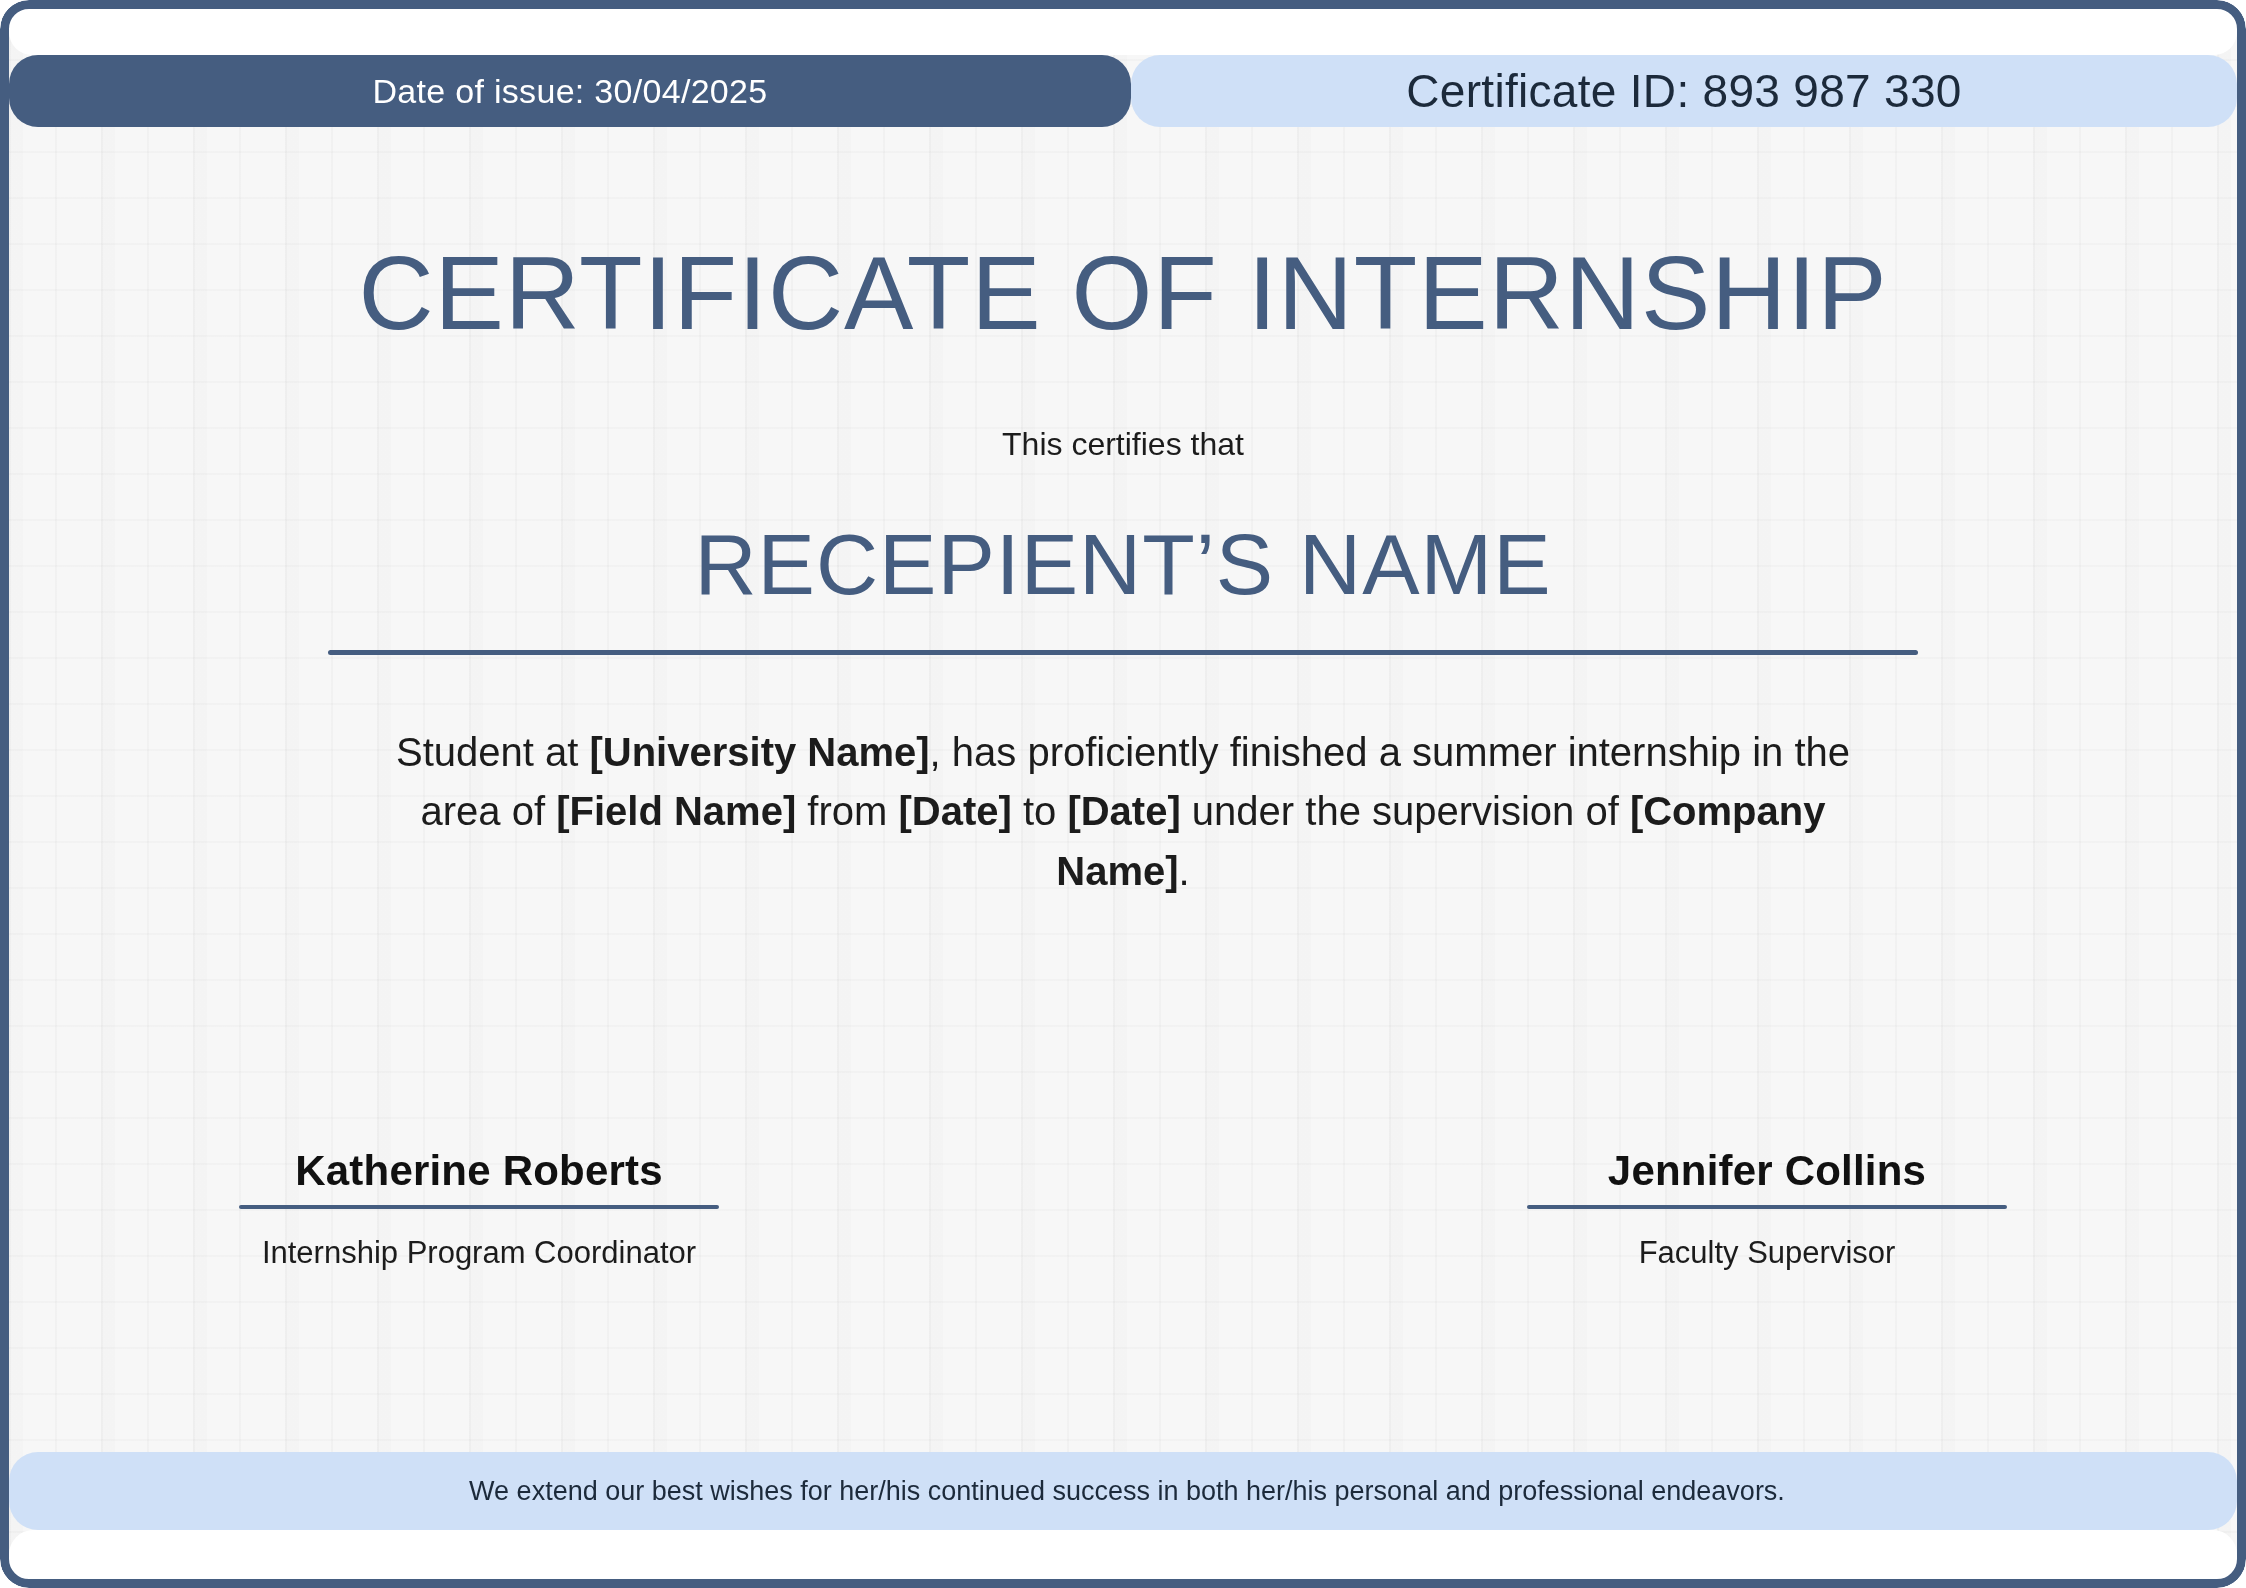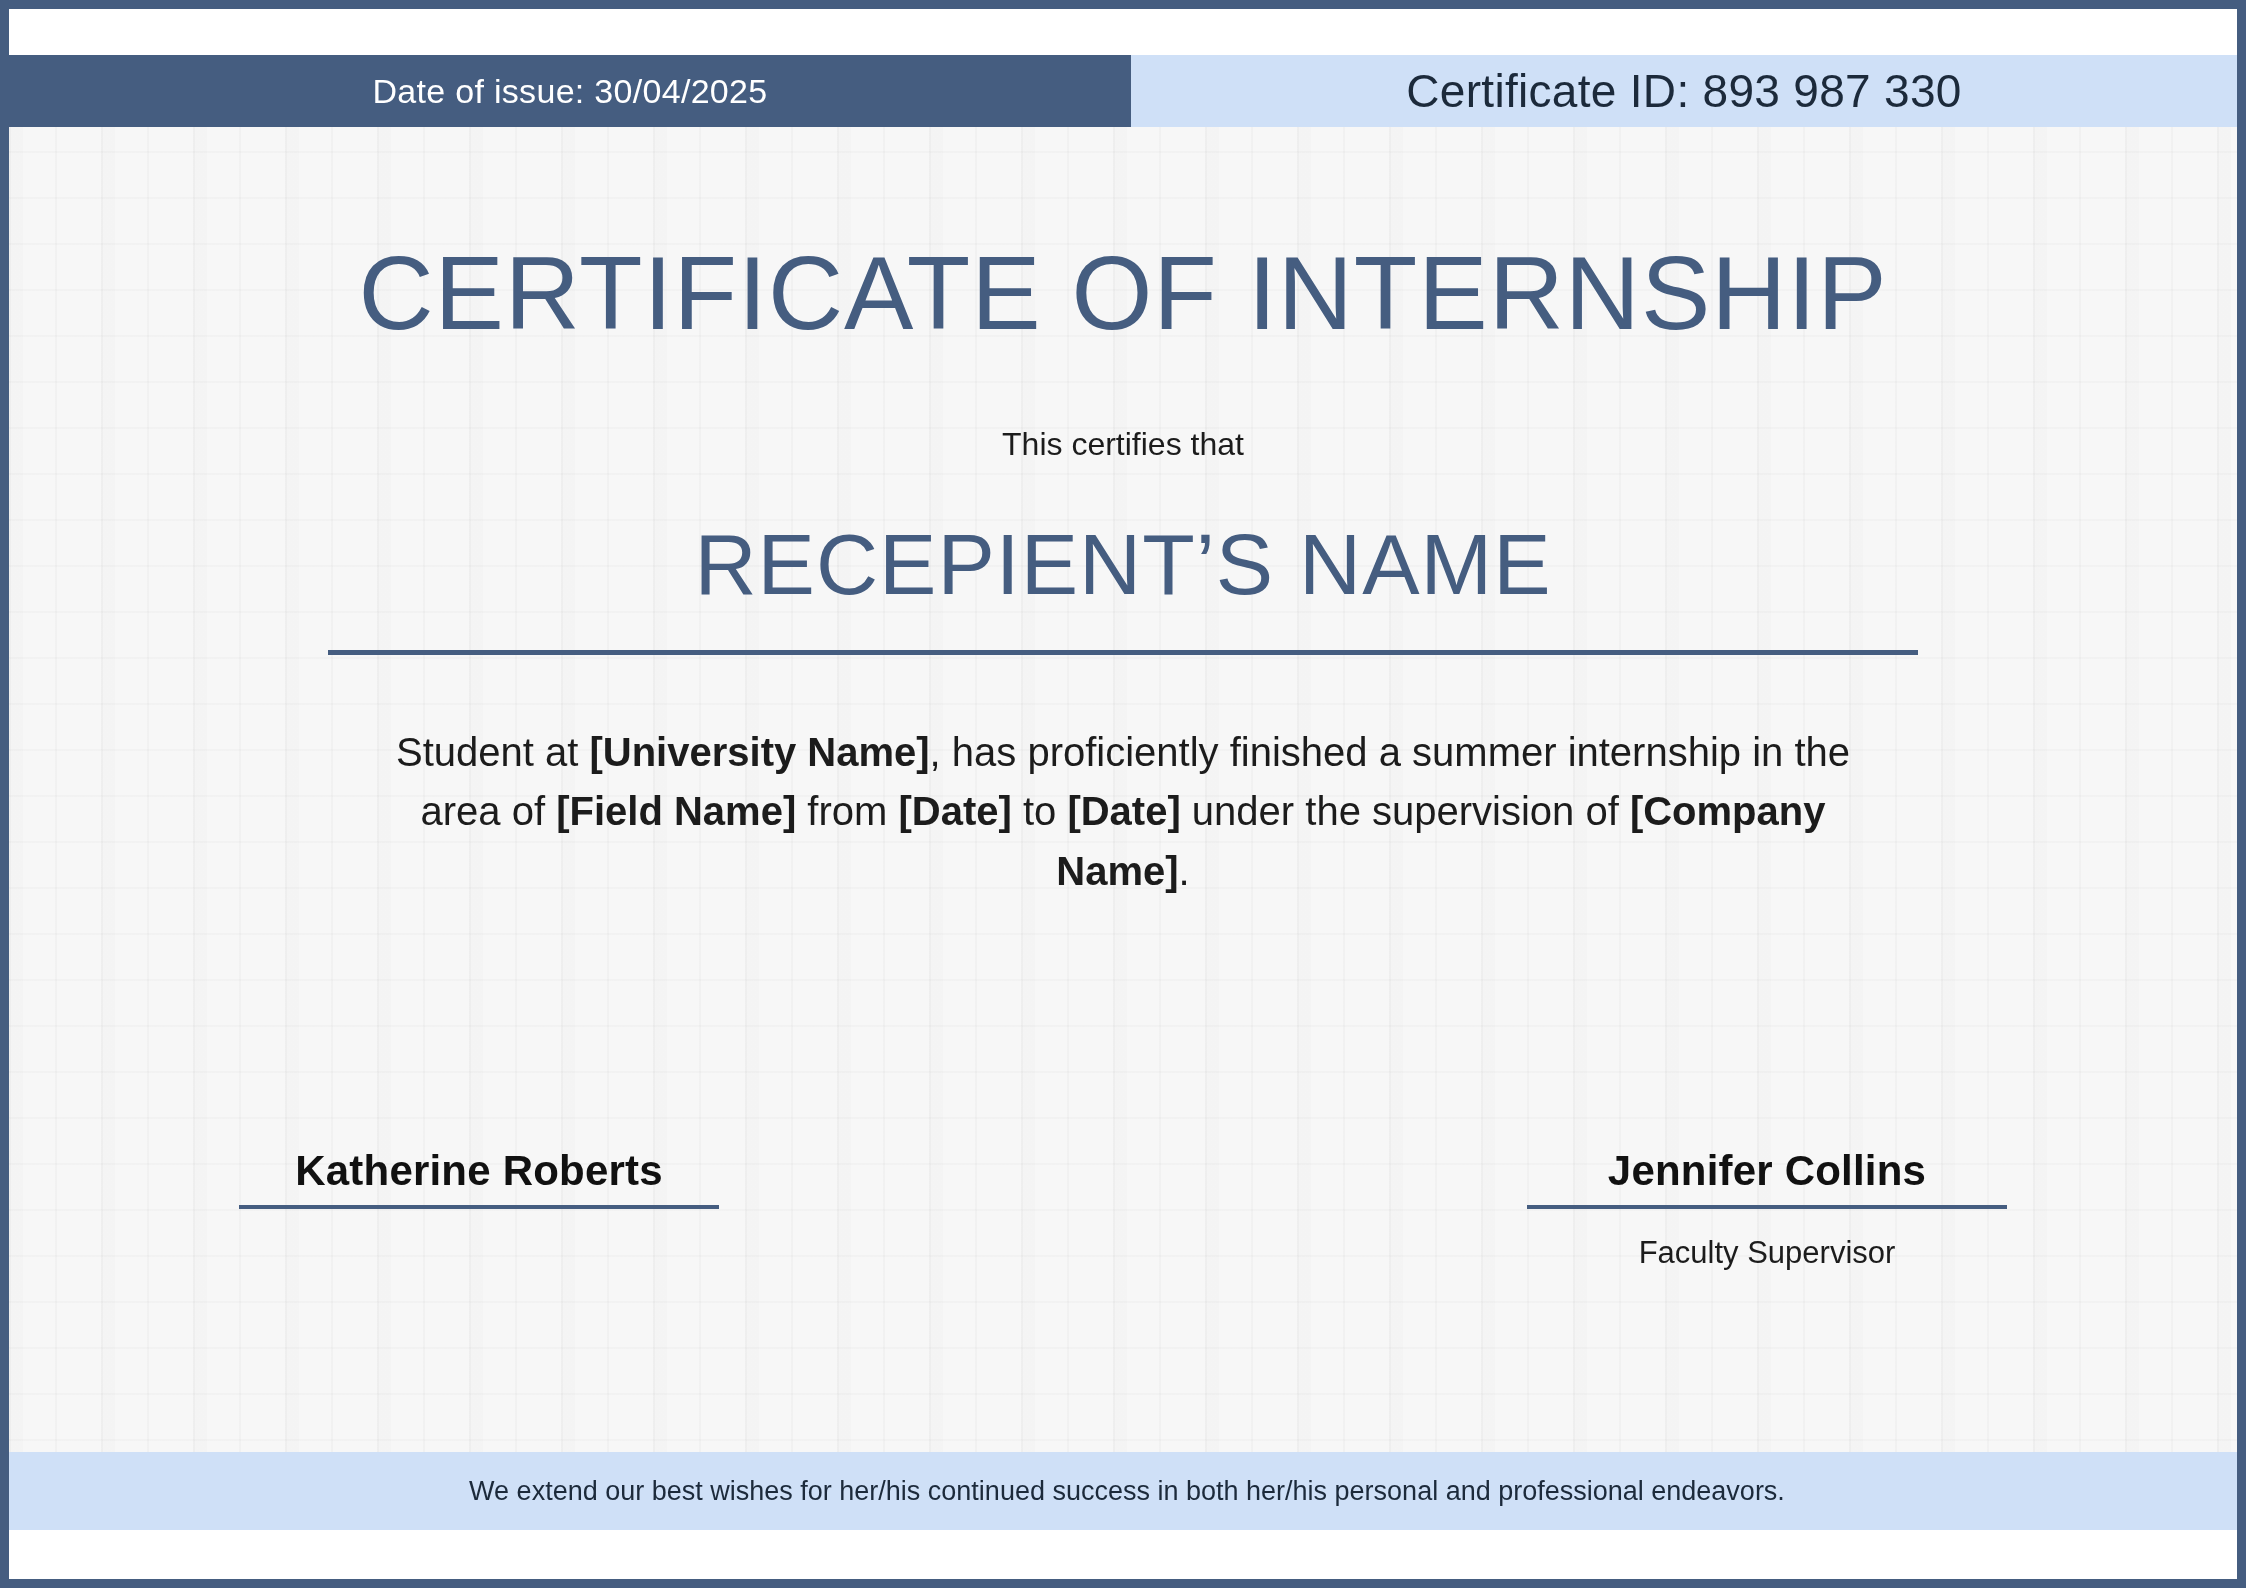--- a/index.html
+++ b/index.html
@@ -1,15 +1,15 @@
 <!DOCTYPE html>
 <html><head>
 <meta charset="utf-8">
 <style>
-  * { box-sizing: border-box; margin: 0; padding: 0; }
+  * { box-sizing: border-box; margin: 0; padding: 0; border-radius: 29px; }
 
   html, body {
     width: 2246px;
     height: 1588px;
     background: #ffffff;
     font-family: "Liberation Sans", sans-serif;
   }
 
   #certificate {
     position: relative;
@@ -221,20 +221,21 @@
 
     <div class="name-rule"></div>
 
     <div class="body-text"><span>Student at </span><b>[University Name]</b><span>, has proficiently finished a summer internship in the area of </span><b>[Field Name]</b><span> from </span><b>[Date]</b><span> to </span><b>[Date]</b><span> under the supervision of </span><b>[Company Name]</b><span>.</span></div>
 
     <div class="signatures">
 
       <div class="sig-block">
         <div class="sig-name">Katherine Roberts</div>
         <div class="sig-rule"></div>
+        <div class="sig-role">Internship Program Coordinator</div>
       </div>
 
       <div class="sig-block">
         <div class="sig-name">Jennifer Collins</div>
         <div class="sig-rule"></div>
         <div class="sig-role">Faculty Supervisor</div>
       </div>
 
     </div>
 

